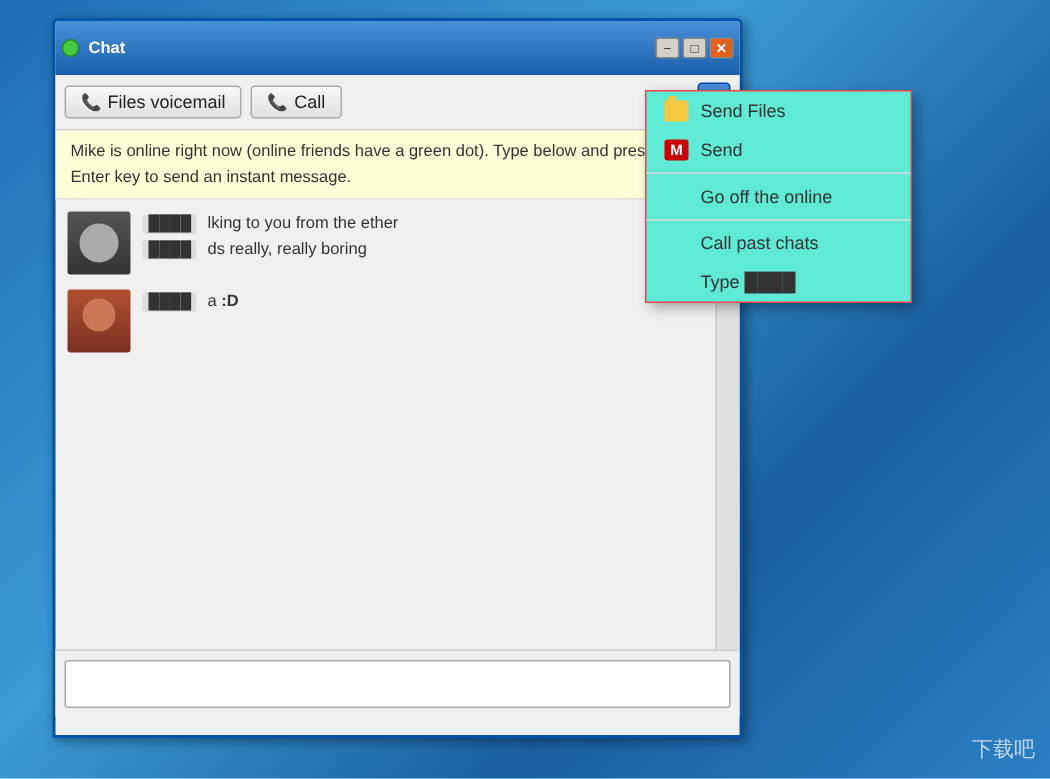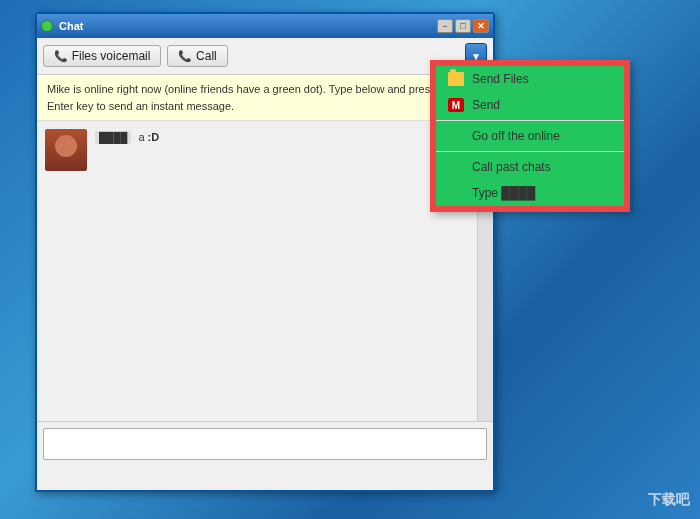--- a/index.html
+++ b/index.html
@@ -28,21 +28,21 @@
       height: 480px;
       background: #f0f0f0;
       border: 2px solid #0055aa;
       border-radius: 4px 4px 0 0;
       box-shadow: 2px 2px 8px rgba(0,0,0,0.4);
     }
 
     
     .title-bar {
       background: linear-gradient(to bottom, #4a90d9 0%, #1a5faa 100%);
-      height: 24px;
+      height: 36px;
       border-radius: 2px 2px 0 0;
       display: flex;
       align-items: center;
       justify-content: space-between;
       padding: 0 4px;
     }
 
     .title-bar-left {
       display: flex;
       align-items: center;
@@ -246,23 +246,23 @@
       padding: 4px;
       font-size: 12px;
       background: white;
     }
 
     
     .dropdown-menu {
       position: absolute;
       top: 60px;
       left: 430px;
-      width: 200px;
-      background: #22c55e;
-      border: 6px solid #ef4444;
+      width: 178px;
+      background: #5eead4;
+      border: 1px solid #ef4444;
       box-shadow: 3px 3px 8px rgba(0,0,0,0.3);
       z-index: 100;
     }
 
     .menu-item {
       padding: 6px 12px;
       font-size: 12px;
       color: #333;
       cursor: pointer;
       display: flex;
@@ -309,21 +309,21 @@
       font-weight: bold;
     }
 
     
     .watermark {
       position: absolute;
       bottom: 10px;
       right: 10px;
       color: rgba(255,255,255,0.7);
       font-size: 14px;
-      font-weight: bold;
+      font-weight: normal;
     }
   </style>
 </head>
 <body>
 
 <div class="desktop">
 
   <div class="chat-window">
 
     <div class="title-bar">
@@ -352,20 +352,27 @@
       </div>
     </div>
 
     <div class="info-bar">
       <span>Mike is online right now (online friends have a green dot). Type below and press the Enter key to send an instant message.</span>
     </div>
 
     <div class="chat-container">
       <div class="chat-scroll">
 
+        <div class="chat-message">
+          <div class="avatar avatar-hoodie"></div>
+          <div class="message-content">
+            <span class="message-text"><span class="message-name">████</span> lking to you from the ether</span>
+            <span class="message-text"><span class="message-name">████</span> ds really, really boring</span>
+          </div>
+        </div>
 
 
 
         <div class="chat-message">
           <div class="avatar avatar-person"></div>
           <div class="message-content">
             <span class="message-text"><span class="message-name">████</span> a <strong>:D</strong></span>
           </div>
         </div>
 

